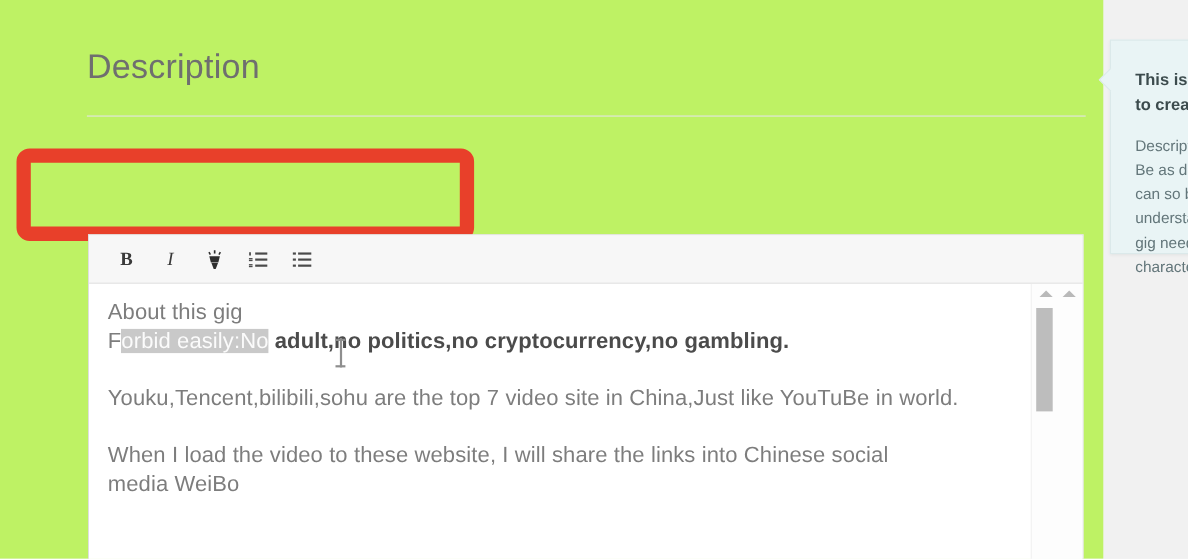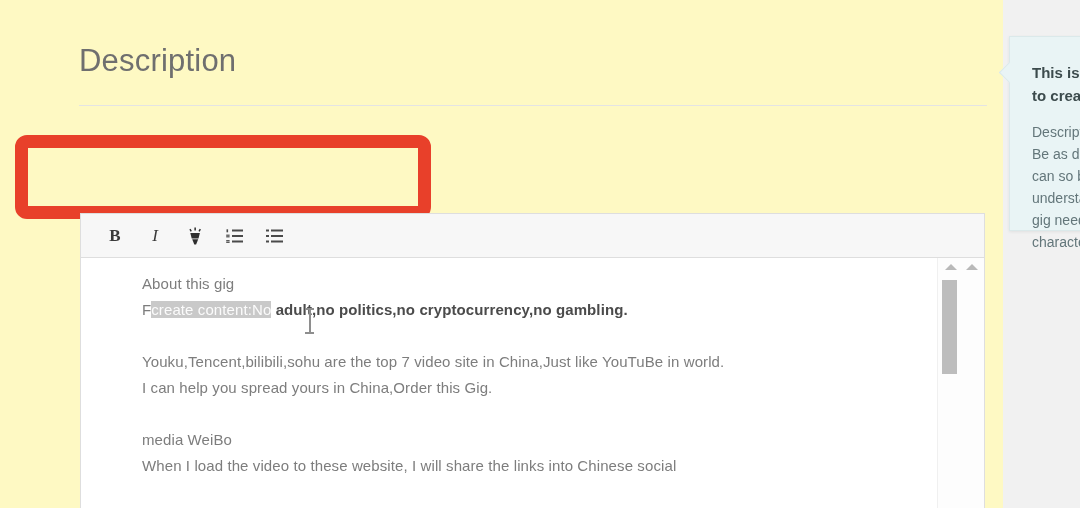--- a/index.html
+++ b/index.html
@@ -23,21 +23,21 @@
     background: #f4f4f4;
   }
 
   
   .content-panel {
     position: absolute;
     left: 0;
     top: 0;
     width: 1003px;
     height: 508px;
-    background: #fef9c3;
+    background: #bef264;
   }
 
   
   .section-title {
     position: absolute;
     left: 79px;
     top: 41px;
     font-size: 31px;
     font-weight: 400;
     color: #6f6f6f;
@@ -130,25 +130,24 @@
     position: relative;
     height: calc(100% - 44px);
     background: #ffffff;
     overflow: hidden;
   }
   .doc {
     position: absolute;
     left: 17px;
     top: 13px;
     right: 58px;
-    font-size: 15px;
+    font-size: 20px;
     line-height: 26px;
     color: #7d7d7d;
     letter-spacing: 0.1px;
-    margin-left: 44px;
   }
   .doc p { margin: 0; }
   .doc .spacer { height: 26px; }
   .sel {
     background: #c9c9c9;
     color: #fbfbfb;
   }
   .bold-run {
     color: #4b4b4b;
     font-weight: 700;
@@ -326,27 +325,26 @@
               <rect x="0" y="7.0" width="3" height="2"></rect>
               <rect x="0" y="12.5" width="3" height="2"></rect>
             </g>
           </svg>
         </button>
       </div>
 
       <div class="editor-body">
         <div class="doc">
           <p>About this gig</p>
-          <p><span>F</span><span class="sel">create content:No</span><span class="bold-run"> adult,no politics,no cryptocurrency,no gambling.</span></p>
+          <p><span>F</span><span class="sel">orbid easily:No</span><span class="bold-run"> adult,no politics,no cryptocurrency,no gambling.</span></p>
           <div class="spacer"></div>
           <p>Youku,Tencent,bilibili,sohu are the top 7 video site in China,Just like YouTuBe in world.</p>
-          <p>I can help you spread yours in China,Order this Gig.</p>
           <div class="spacer"></div>
+          <p>When I load the video to these website, I will share the links into Chinese social</p>
           <p>media WeiBo</p>
-          <p>When I load the video to these website, I will share the links into Chinese social</p>
         </div>
 
         <div class="scrollbar">
           <div class="sb-arrows">
             <div class="sb-arrow a1"></div>
             <div class="sb-arrow a2"></div>
           </div>
           <div class="sb-thumb"></div>
         </div>
       </div>

